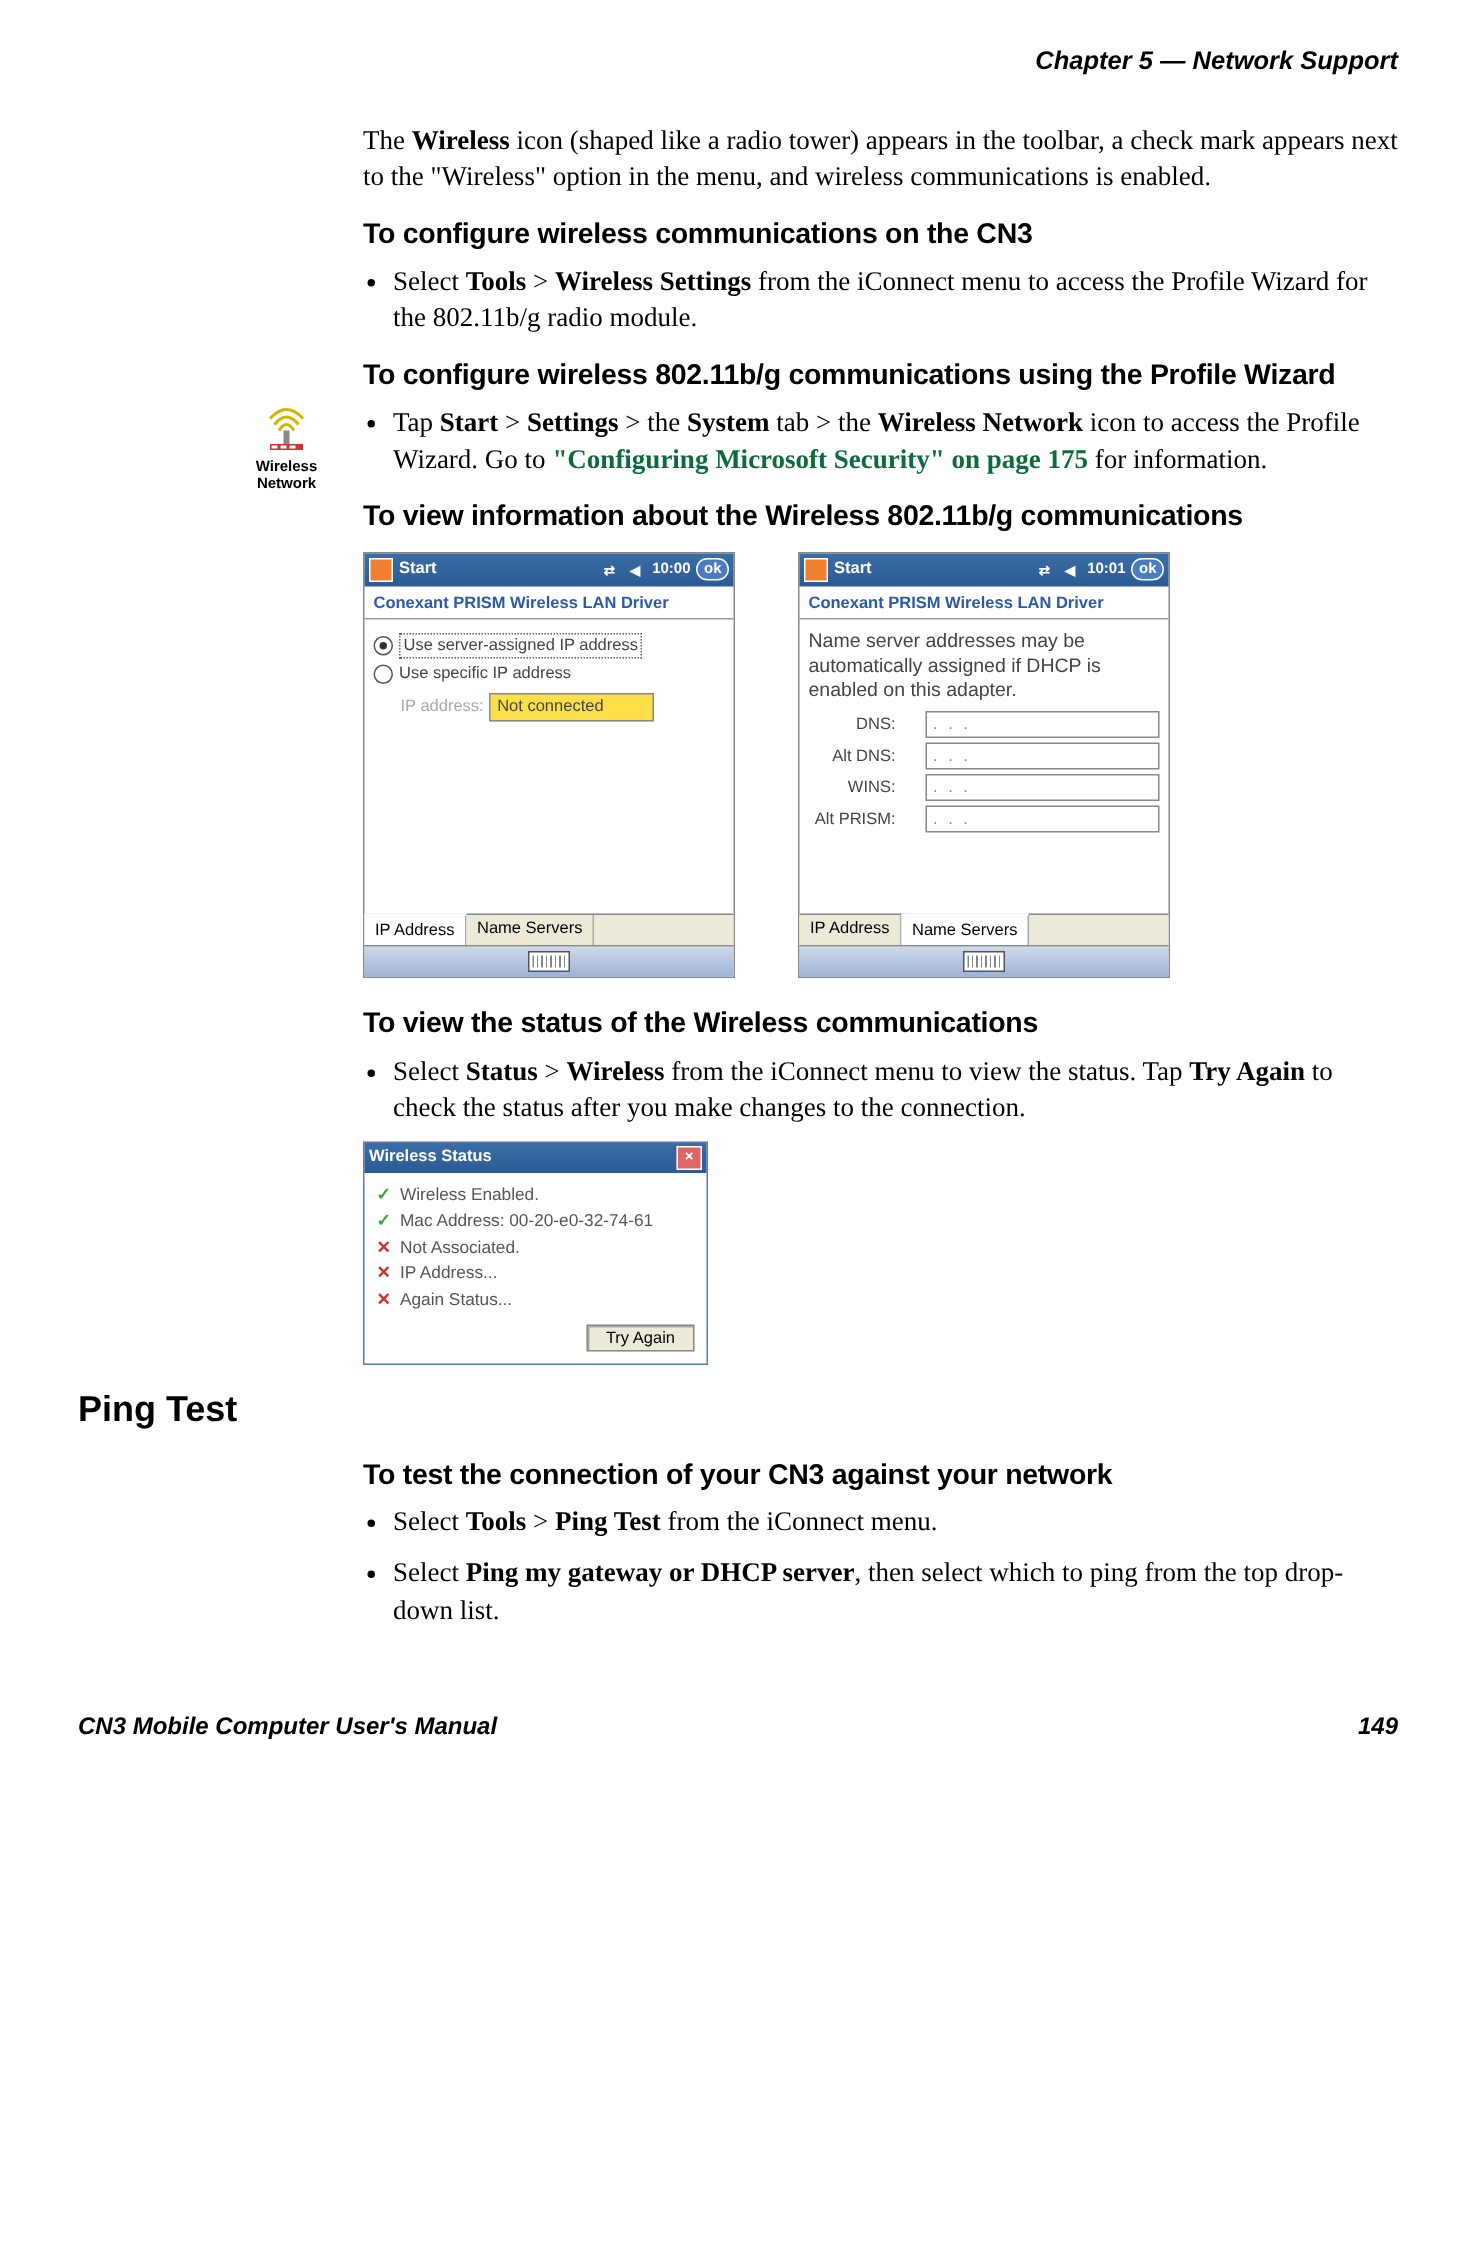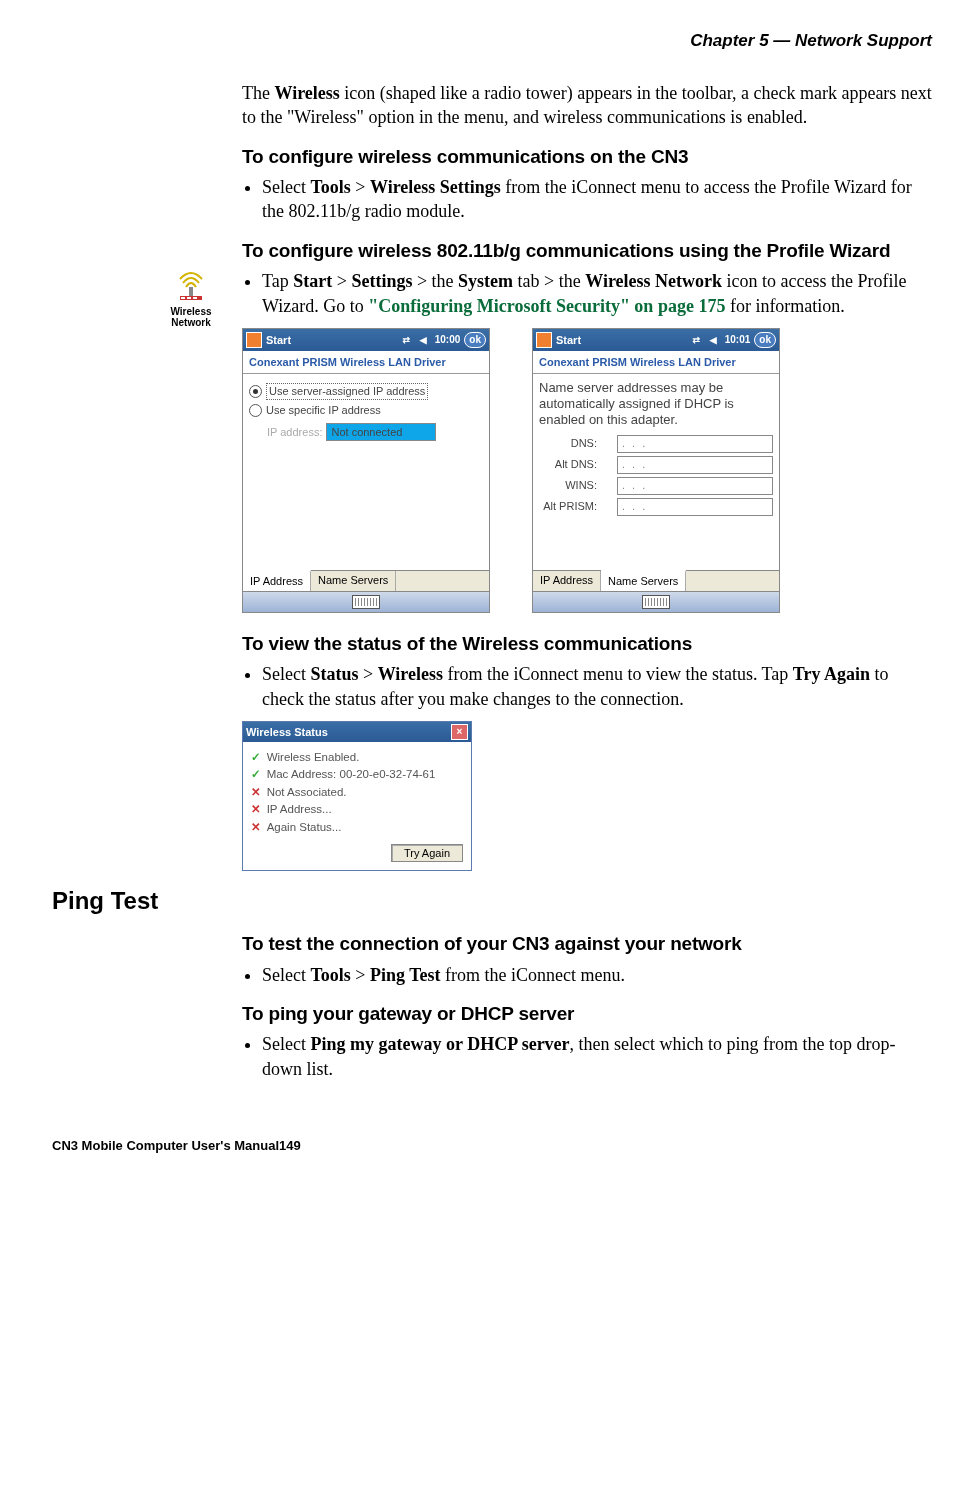--- a/index.html
+++ b/index.html
@@ -123,21 +123,21 @@
     content:""; width:5px; height:5px; background:#333; border-radius:50%;
   }
   .dotted-sel {
     border: 1px dotted #666; padding: 0 2px;
   }
   .ip-row {
     display: flex; align-items: center; gap: 4px;
     margin: 5px 0 0 18px; color:#aaa;
   }
   .ip-box {
-    border: 1px solid #888; padding: 1px 4px; background:#0ea5e9; color:#444;
+    border: 1px solid #888; padding: 1px 4px; background:#fde047; color:#444;
     min-width: 100px; font-size: 11px;
   }
   .ns-note { font-size: 13px; line-height: 1.25; margin-bottom: 6px; color:#444;}
   .ns-grid { display: grid; grid-template-columns: 58px 1fr; gap: 3px 20px; align-items: center;}
   .ns-grid label { text-align: right; font-size: 11px; color:#444;}
   .ns-field {
     border: 1px solid #888; background:#fff; height: 16px;
     display: flex; align-items: center; padding: 0 4px; font-size:11px; color:#888;
     letter-spacing: 2px;
   }
@@ -189,23 +189,23 @@
     float:right; margin-top:6px; border:1px solid #888; background:#ece9d8;
     padding:2px 12px; font-size:11px; box-shadow: 1px 1px 0 #aaa inset;
   }
   .section-side-heading {
     font-family: "Myriad Pro Cond", "Arial Narrow", Arial, sans-serif;
     font-weight: 700;
     font-size: 24px;
     margin: 10px 0 8px -190px;
   }
   .footer {
-    display:flex; 
+    display:flex; justify-content:space-between;
     font-family: "Myriad Pro", "Helvetica Neue", Arial, sans-serif;
-    font-weight:700; font-size:13px;
+    font-weight:700; font-style:italic; font-size:16px;
     margin-top: 56px;
   }
   b { font-weight: bold; }
 </style>
 </head>
 <body>
 
 <div class="header-right">Chapter 5 —  Network Support</div>
 
 <div class="content">
@@ -239,20 +239,21 @@
       <div>Network</div>
     </div>
 
     <ul class="bullet">
       <li>
         <span>Tap </span><b>Start</b><span> &gt; </span><b>Settings</b><span> &gt; the </span><b>System</b><span> tab &gt; the </span><b>Wireless Network</b><span> icon to access the Profile Wizard. Go to </span><span class="xref">"Configuring Microsoft Security" on page 175</span><span> for information.</span>
       </li>
     </ul>
   </div>
 
+  <div class="heading-bold">To view information about the Wireless 802.11b/g communications</div>
 
   <div class="screenshots-row">
 
     <div class="pda">
       <div class="pda-titlebar">
         <span class="flag"></span>
         <span>Start</span>
         <span class="spacer"></span>
         <span class="tiny-icon">⇄</span>
         <span class="tiny-icon">◀</span>
@@ -358,21 +359,20 @@
 
   <div class="section-side-heading">Ping Test</div>
 
   <div class="heading-bold">To test the connection of your CN3 against your network</div>
   <ul class="bullet">
     <li>
       <span>Select </span><b>Tools</b><span> &gt; </span><b>Ping Test</b><span> from the iConnect menu.</span>
     </li>
   </ul>
 
-  <div class="heading-bold">To ping your gateway or DHCP server</div>
   <ul class="bullet">
     <li>
       <span>Select </span><b>Ping my gateway or DHCP server</b><span>, then select which to ping from the top drop-down list.</span>
     </li>
   </ul>
 
 </div>
 
 <div class="footer">
   <span>CN3 Mobile Computer User's Manual</span>

